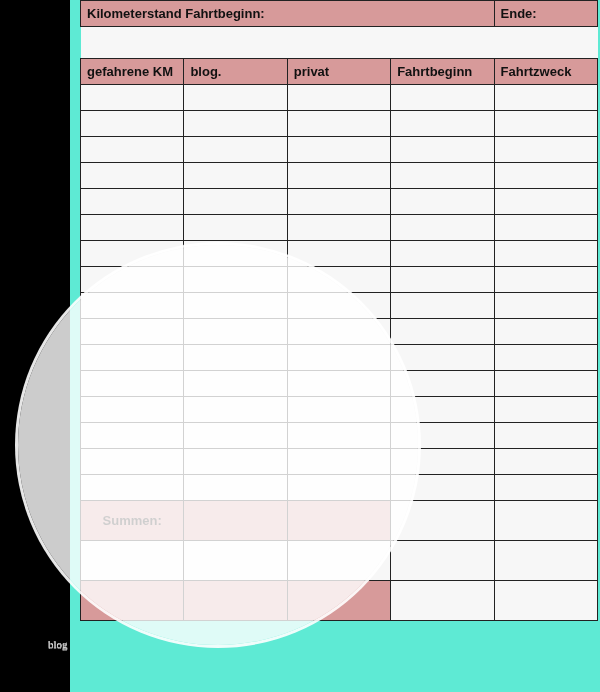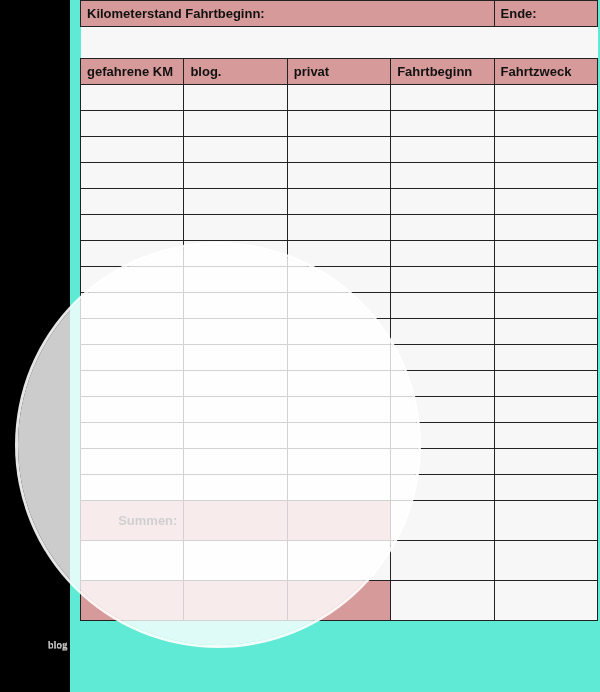--- a/index.html
+++ b/index.html
@@ -249,21 +249,21 @@
     </tr>
     <tr>
       <td></td>
       <td></td>
       <td></td>
       <td></td>
       <td></td>
     </tr>
 
     <tr class="tall">
-      <td class="pink bold" style="text-align:right">Summen:</td>
+      <td class="pink bold" style="text-align:center">Summen:</td>
       <td class="pink"></td>
       <td class="pink"></td>
       <td></td>
       <td></td>
     </tr>
 
     <tr class="tall">
       <td></td>
       <td></td>
       <td></td>

